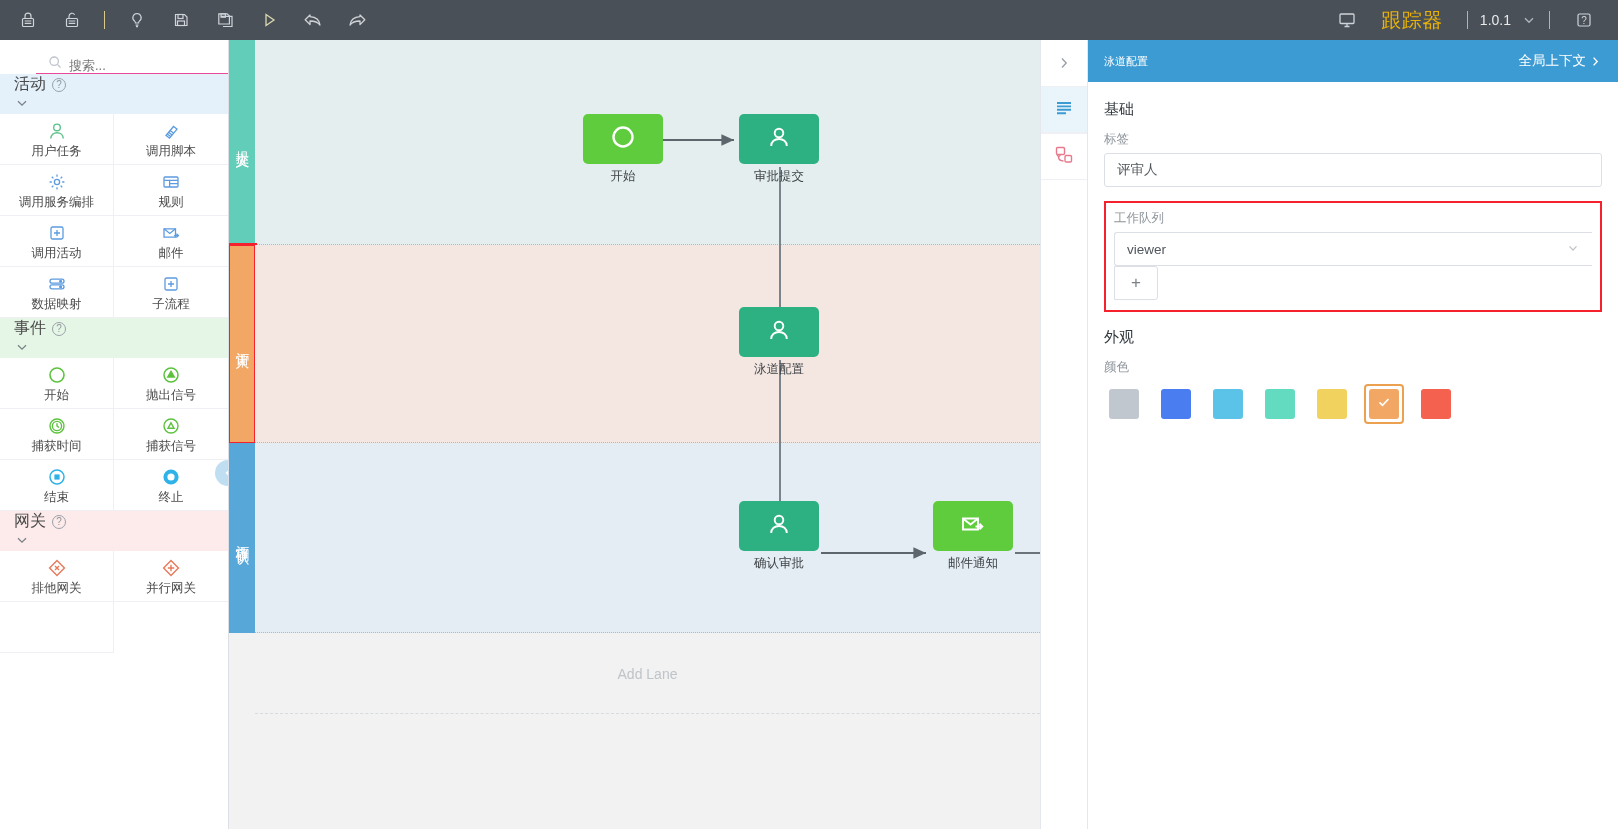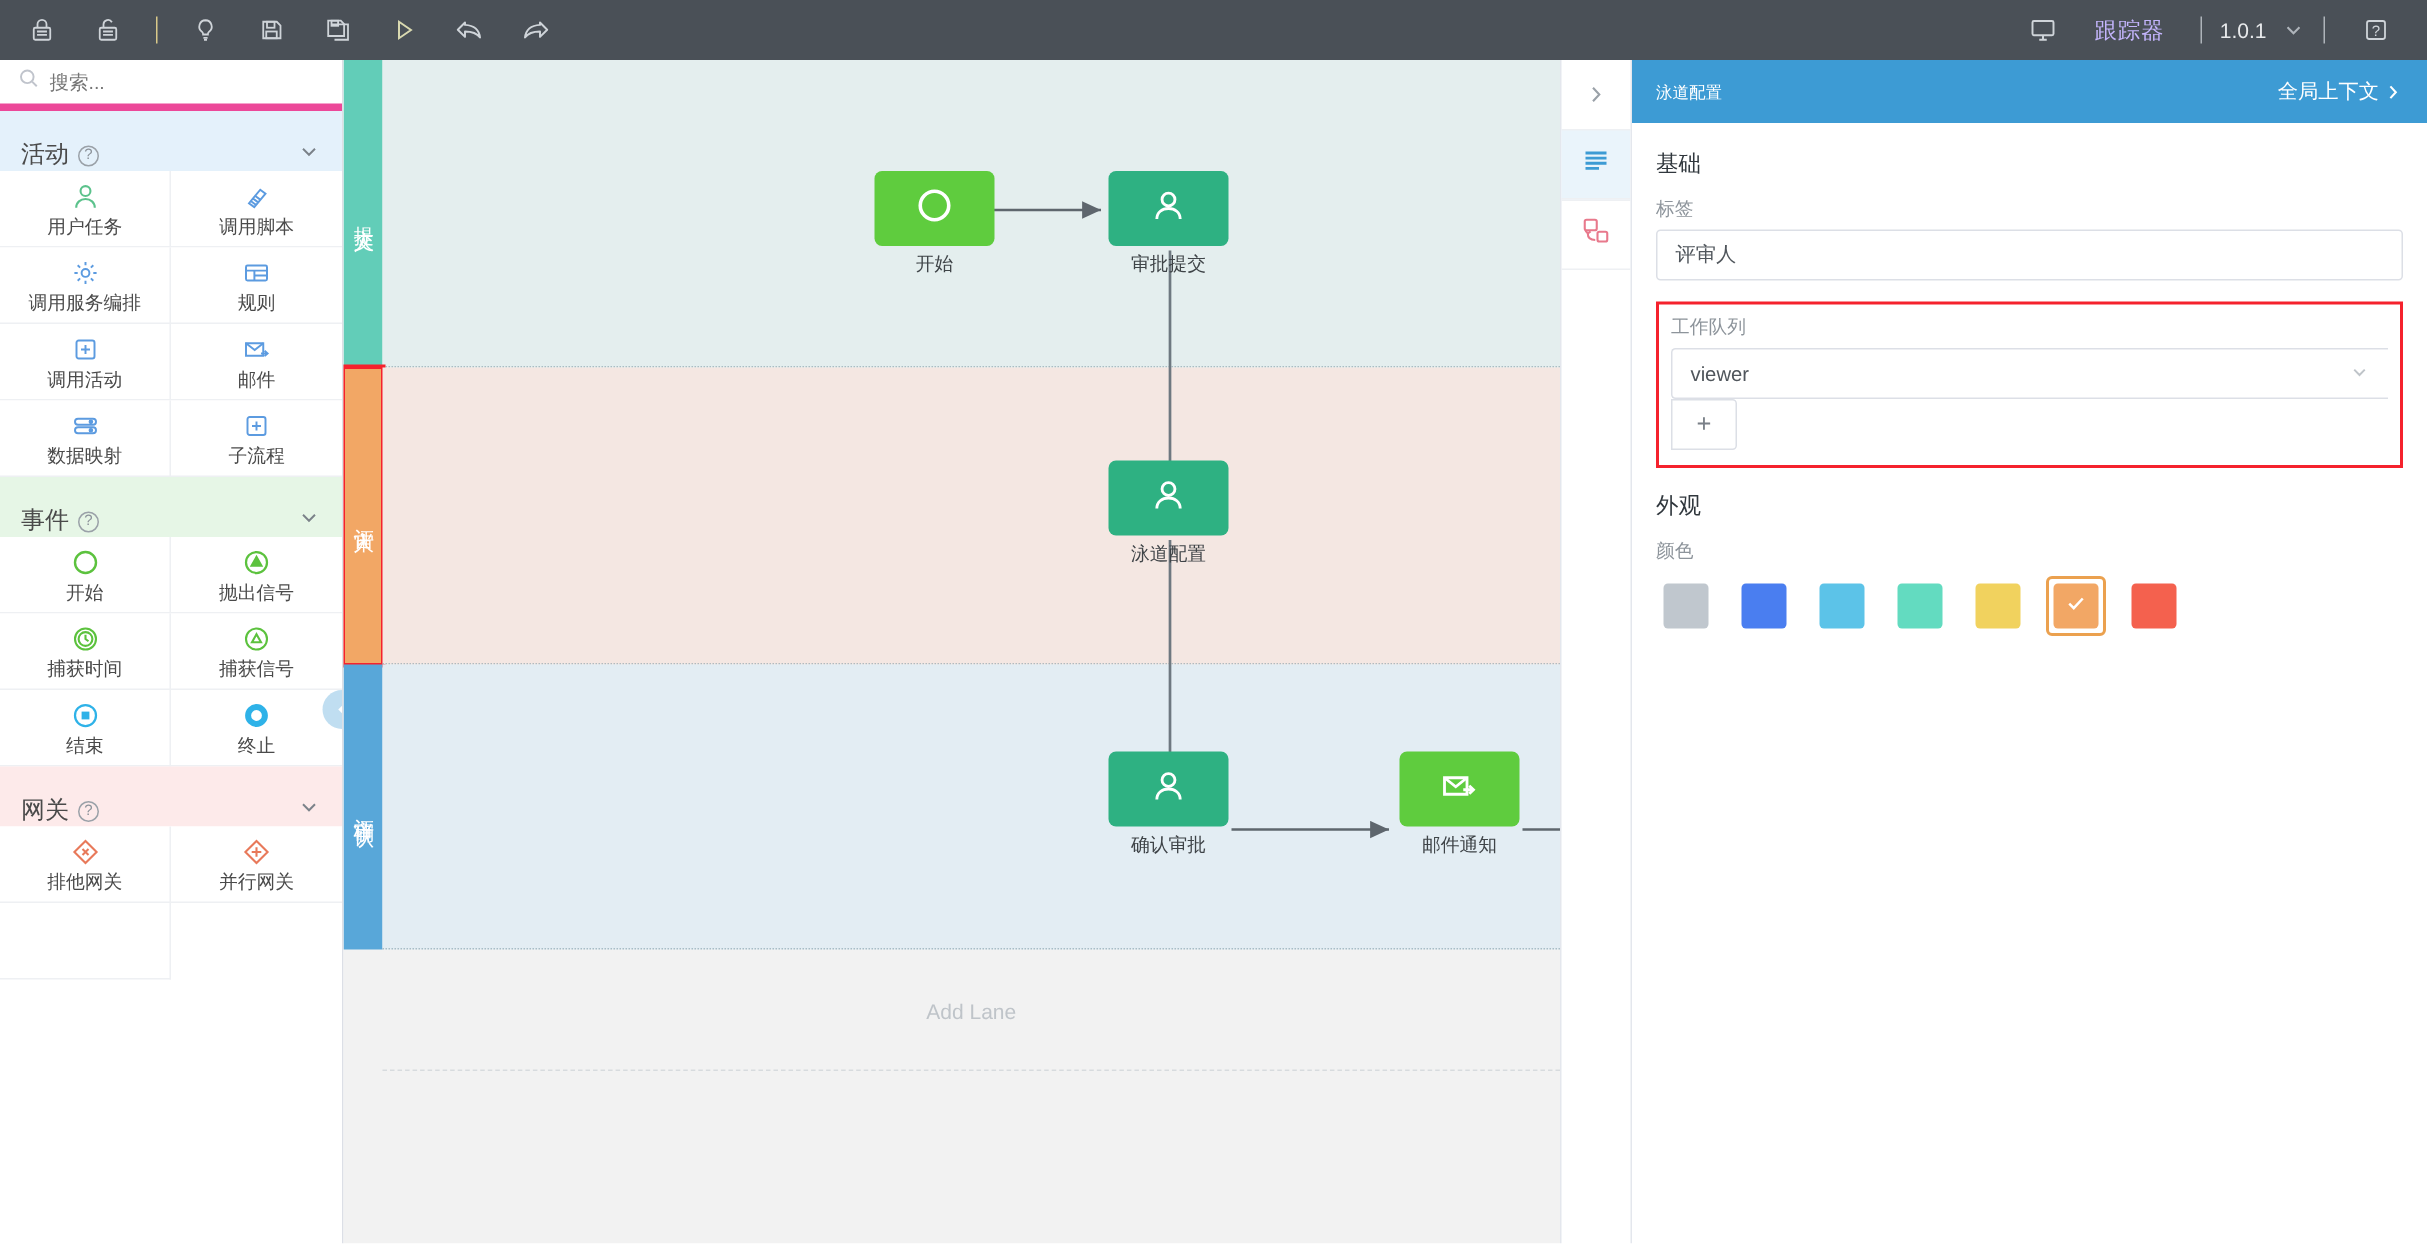--- a/index.html
+++ b/index.html
@@ -18,45 +18,45 @@
   .tb-left { display: flex; align-items: center; padding-left: 6px; gap: 0px; }
   .tb-btn {
     width: 44px; height: 40px; display: flex; align-items: center; justify-content: center;
     cursor: pointer;
   }
   .tb-btn svg { display: block; }
   .tb-sep { width: 1px; height: 18px; background: #d9c98a; margin: 0 10px; }
   .tb-spacer { flex: 1 1 auto; }
   .tb-right { display: flex; align-items: center; padding-right: 12px; gap: 0; }
   .tb-text {
-    color: #c4b5fd; font-size: 15px; padding: 0 12px; letter-spacing: .5px; cursor: pointer;
+    color: #eab308; font-size: 20px; padding: 0 12px; letter-spacing: .5px; cursor: pointer;
   }
   .tb-vsep { width: 1px; height: 18px; background: #aeb4ba; margin: 0 12px; }
   .tb-ver { color: #e8eaec; font-size: 14px; cursor: pointer; }
   .tb-chev { margin-left: 10px; cursor: pointer; display: flex; align-items: center; }
 
   
   .body { flex: 1 1 auto; display: flex; min-height: 0; position: relative; }
 
   
   .palette {
     width: 229px; flex: 0 0 229px; background: #fff; border-right: 1px solid #dcdfe6;
     display: flex; flex-direction: column; overflow: hidden; position: relative;
   }
   .search-row {
-    height: 34px; border-bottom: 5px solid #ec4899; display: flex; align-items: center;
-    padding: 0 12px; gap: 7px; flex: 0 0 34px;
+    height: 34px; border-bottom: 1px solid #ec4899; display: flex; align-items: flex-end;
+    padding: 0 12px; gap: 7px; flex: 0 0 34px; margin-left: 36px;
   }
   .search-input {
     border: none; outline: none; font-size: 13px; color: #c0c4cc; width: 100%;
     font-family: inherit; background: transparent;
   }
   .sec-head {
-    height: 40px; display: flex; align-items: flex-end; padding: 0 14px;
-    font-size: 16px; color: #4a4a4a; cursor: pointer; justify-content: space-between;
+    height: 40px; display: flex; align-items: flex-start; padding: 0 14px;
+    font-size: 16px; color: #4a4a4a; cursor: pointer; justify-content: space-between; flex-direction: column;
   }
   .sec-head .lbl { display: flex; align-items: center; gap: 6px; }
   .sec-head.activity { background: #e4f1fb; }
   .sec-head.event { background: #e6f6e6; }
   .sec-head.gateway { background: #fdeaea; }
   .q-icon {
     width: 14px; height: 14px; border: 1px solid #9aa1a8; border-radius: 50%;
     font-size: 10px; line-height: 12px; text-align: center; color: #8d949b;
     display: inline-block;
   }

